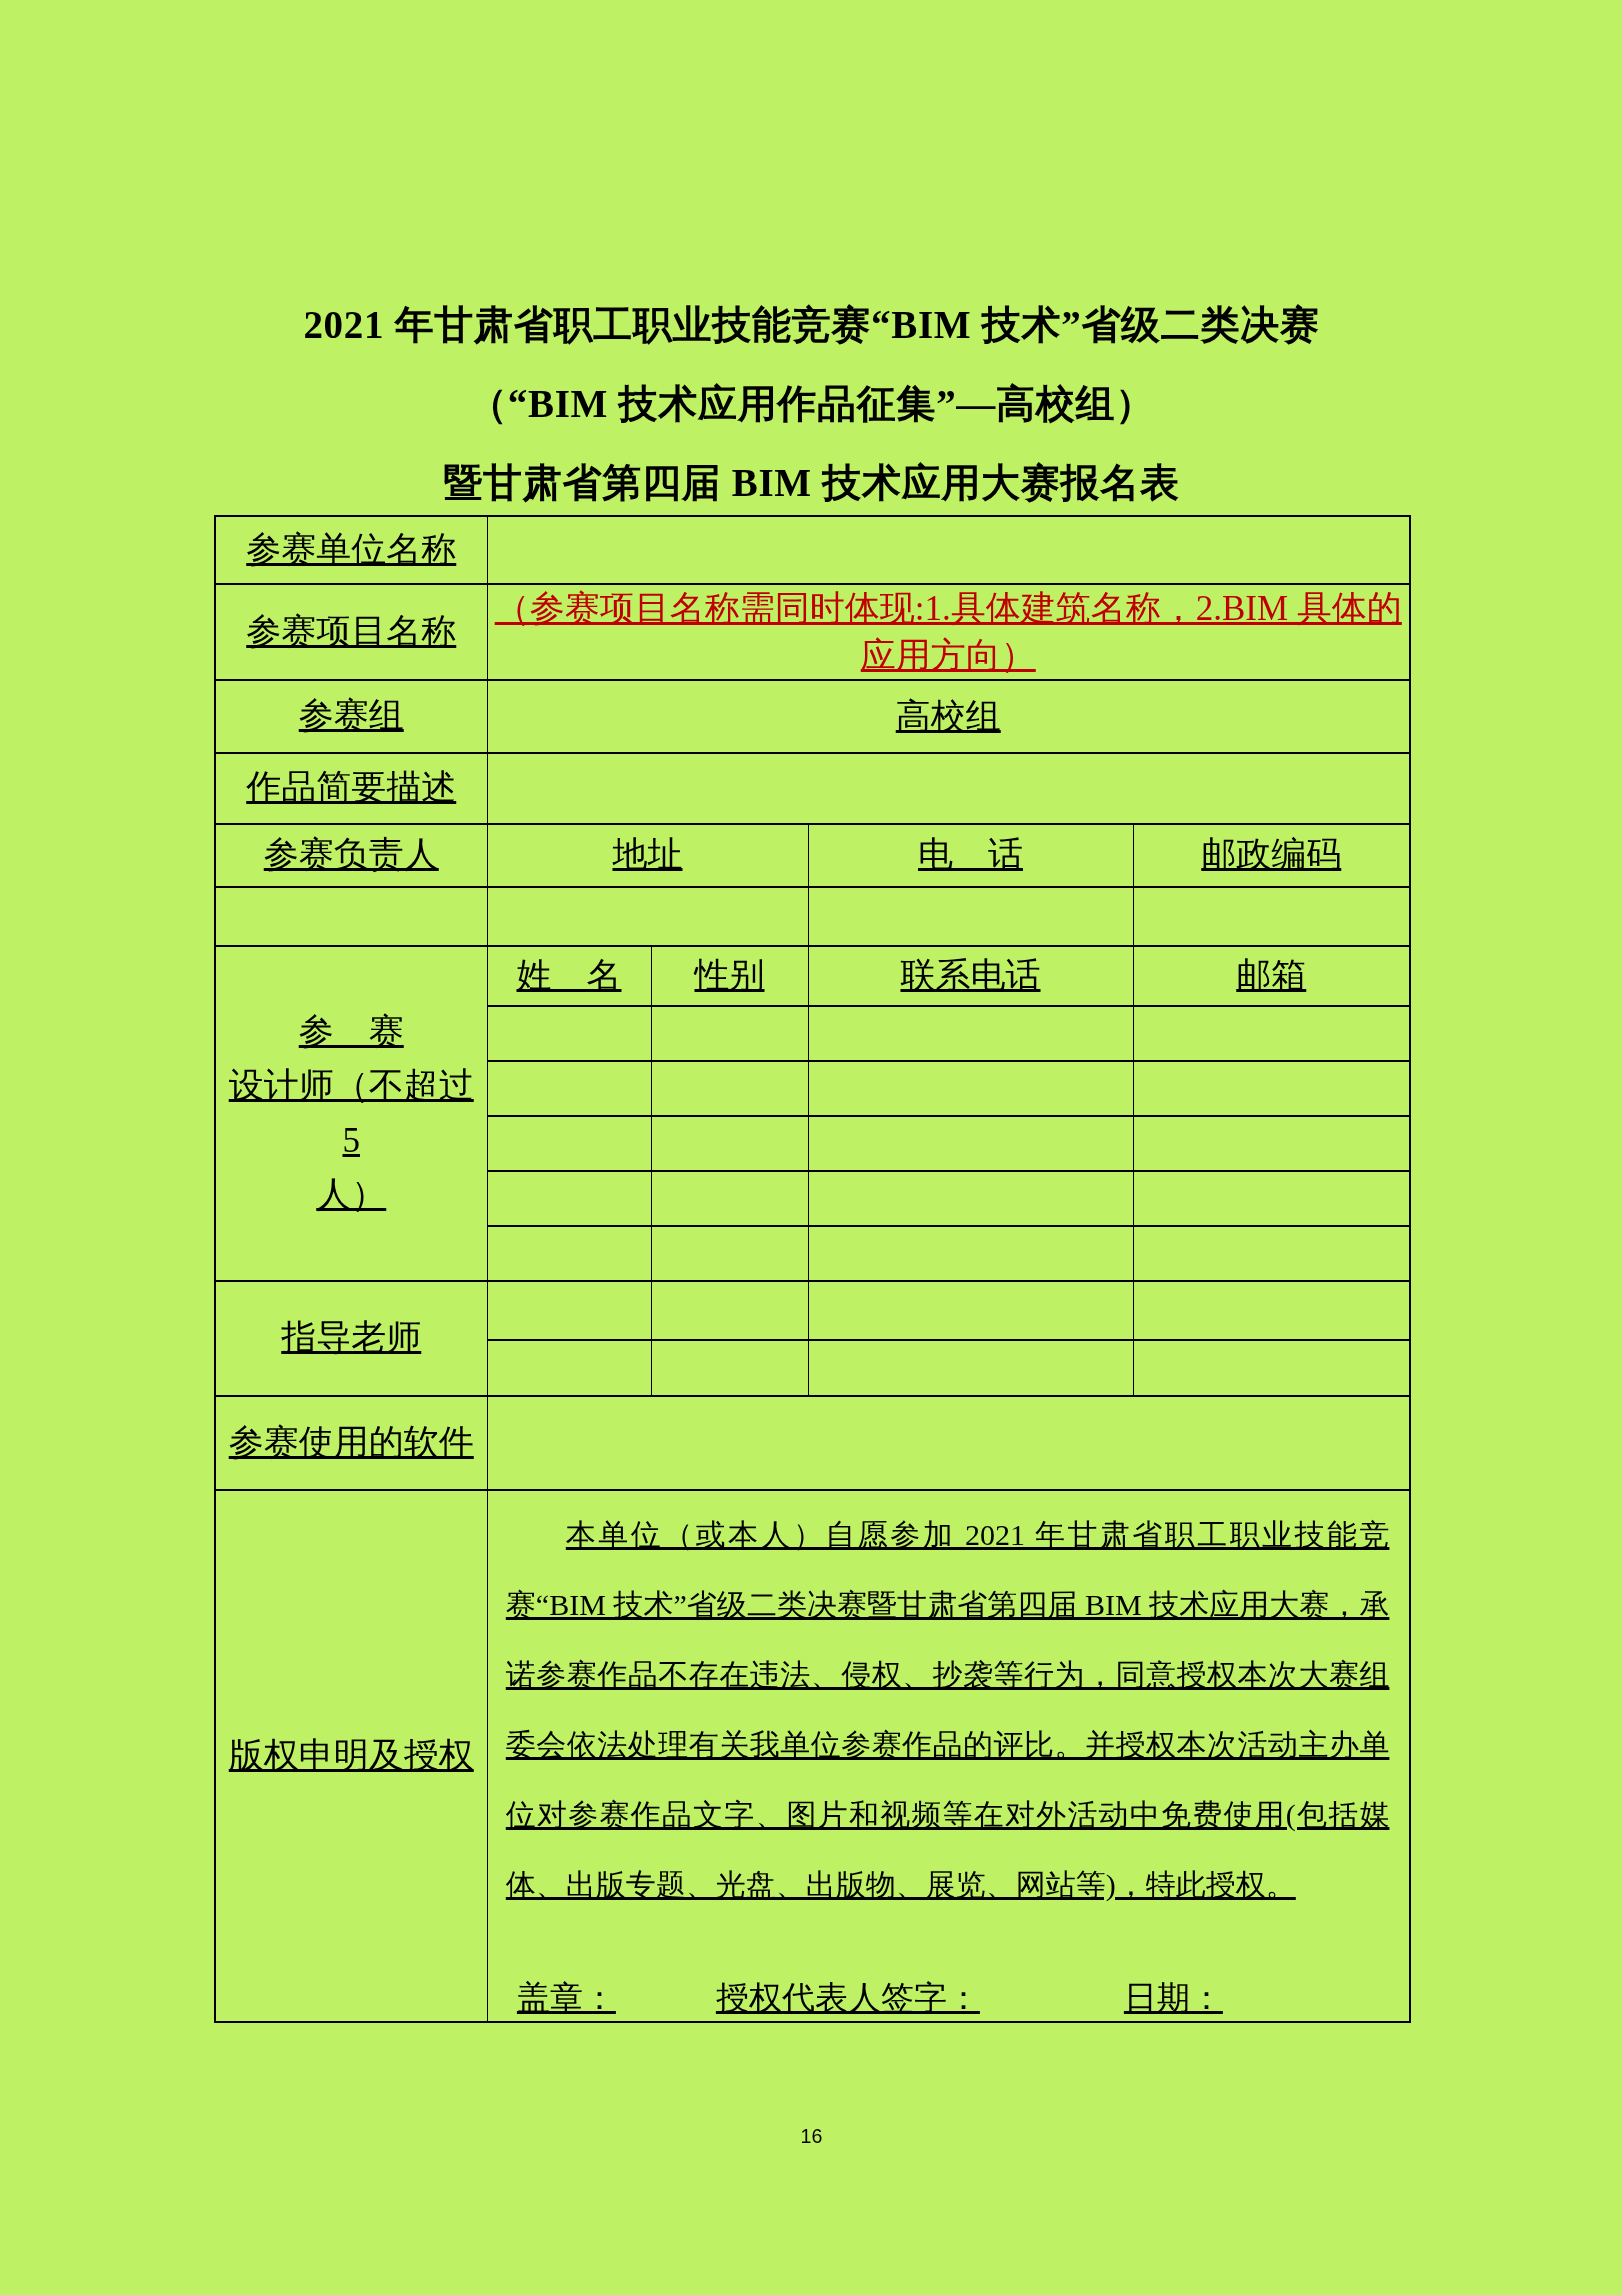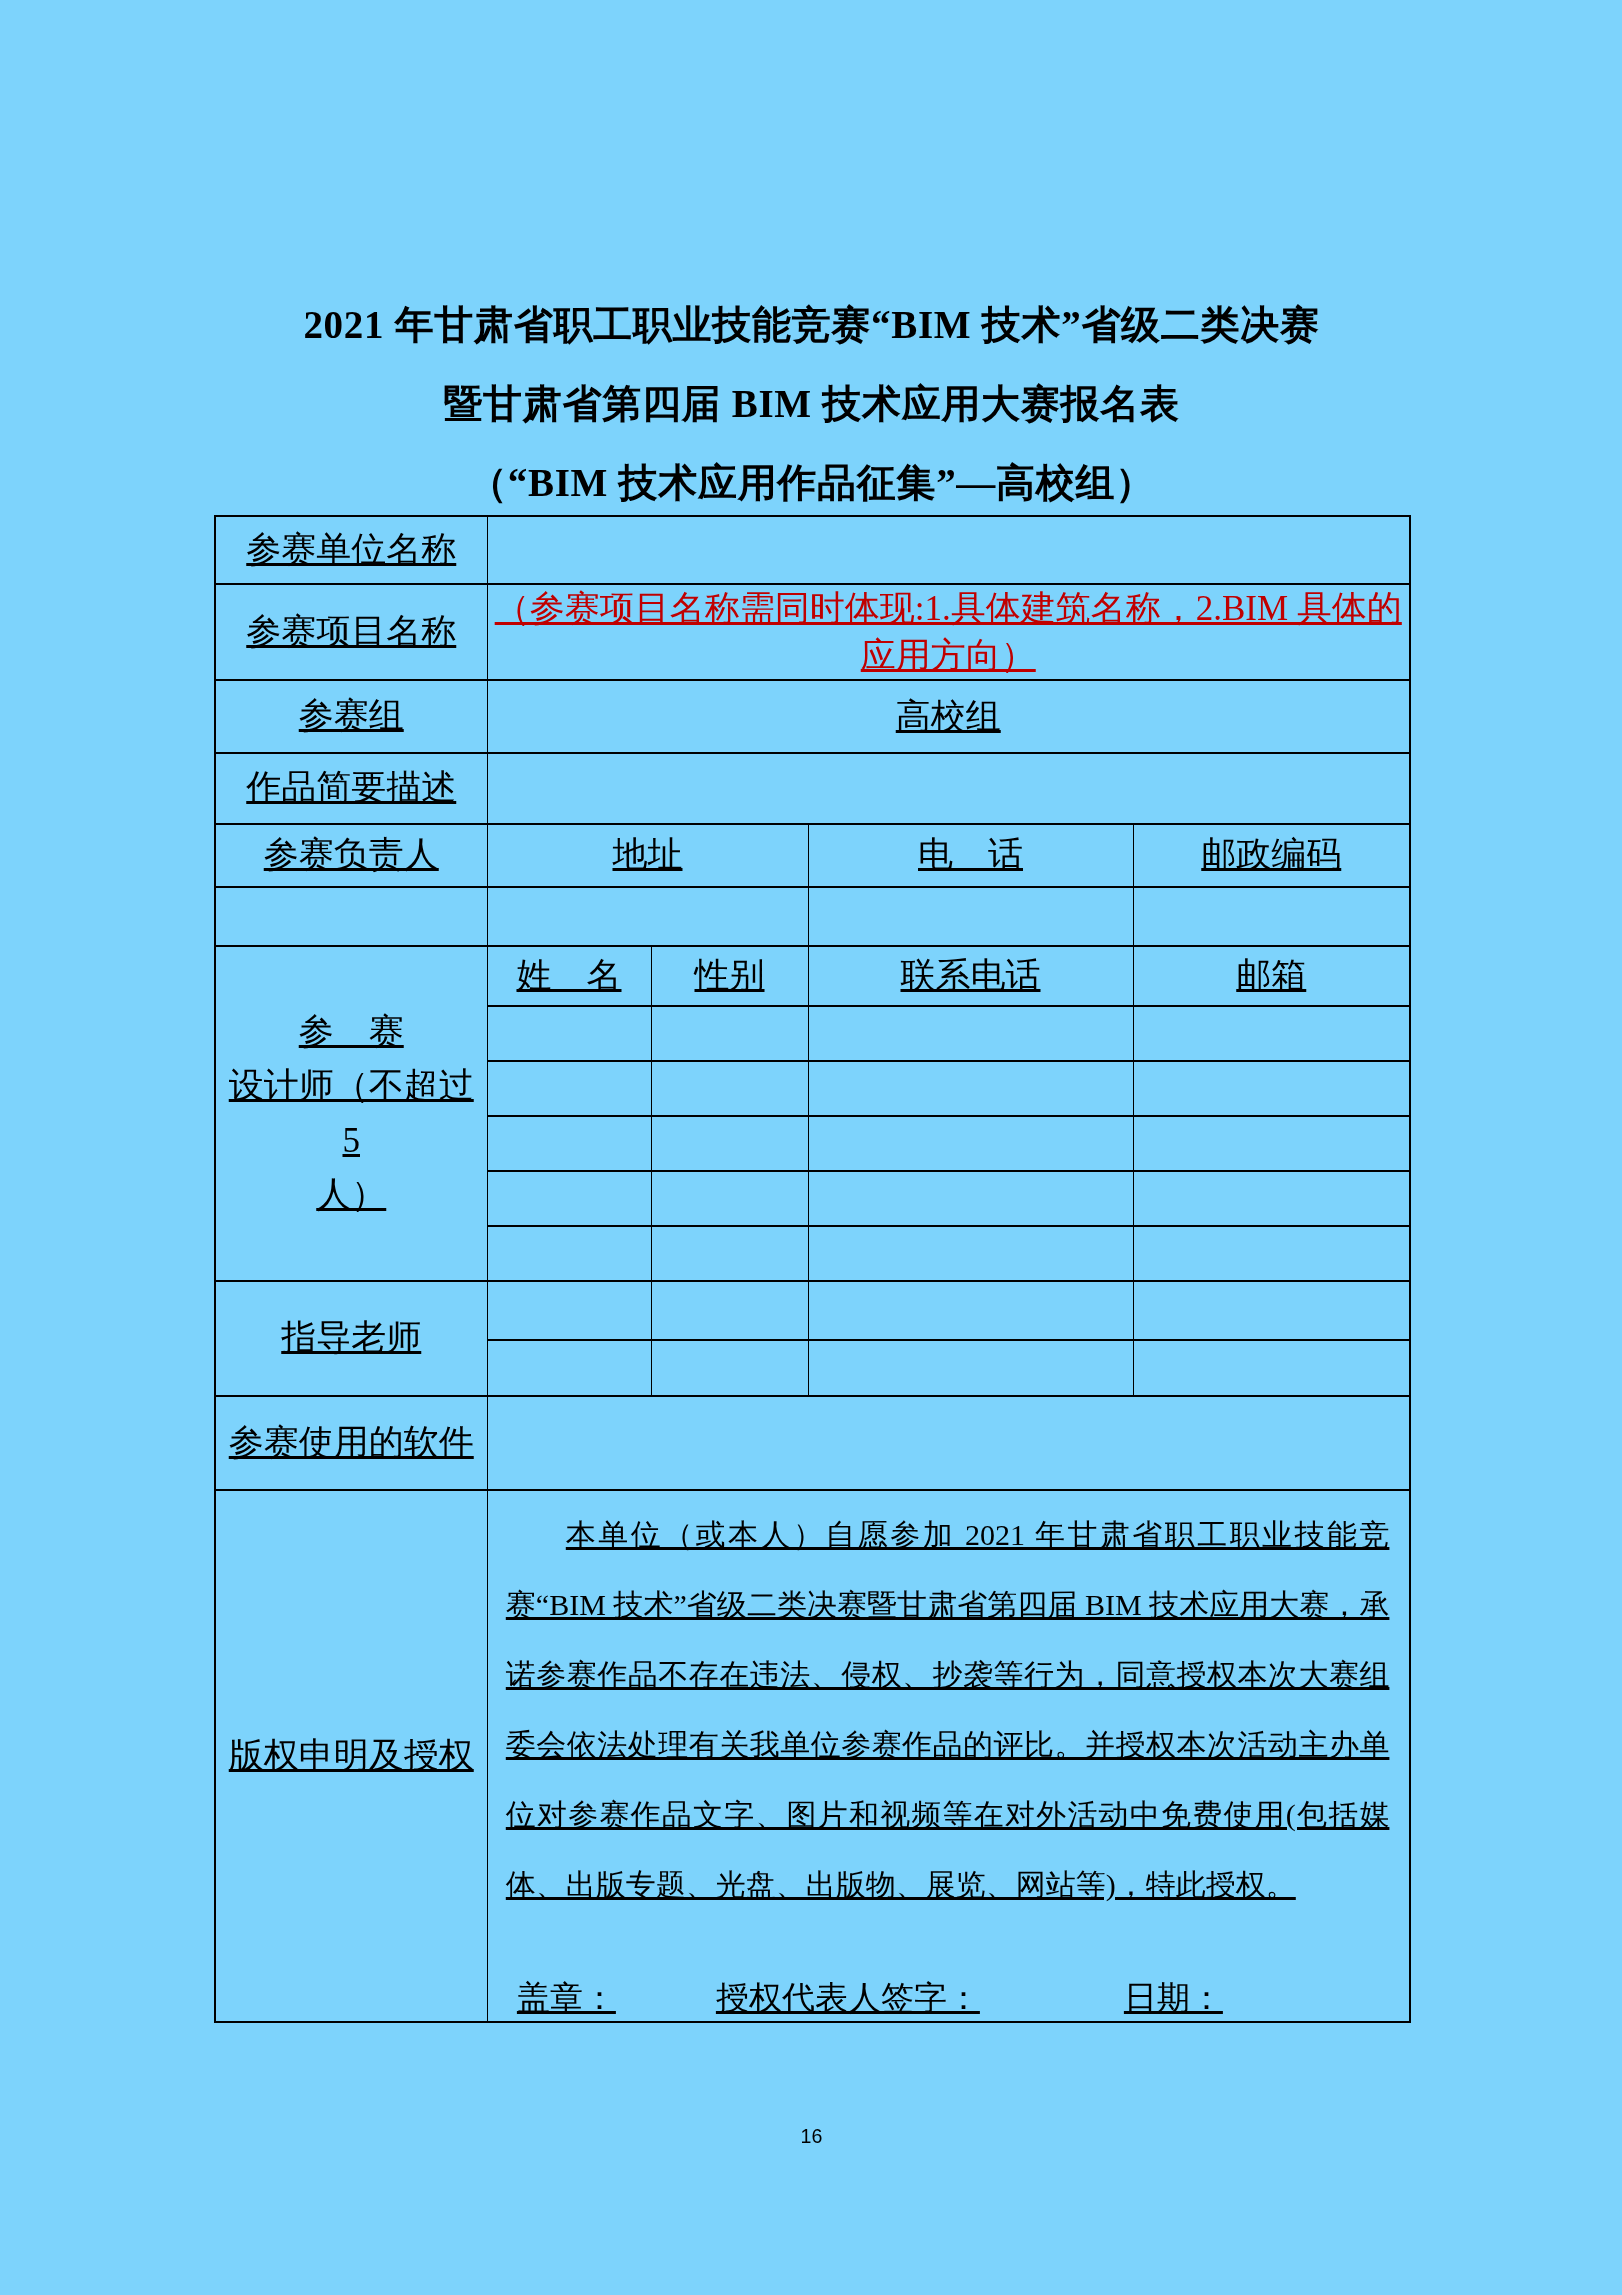--- a/index.html
+++ b/index.html
@@ -1,20 +1,20 @@
 <!DOCTYPE html>
 <html style="font-size:10.5px"><head>
 <meta charset="utf-8">
 <style>
   html,body { margin:0; padding:0; background:#888; }
   .page {
     position:relative;
     width:1623px; height:2295px;
     margin:0 auto;
-    background:#7dd3fc;
+    background:#bef264;
     font-family:"Liberation Serif", serif;
     color:#000;
     overflow:hidden;
   }
   .title-block {
     position:absolute;
     top:285px; left:0; width:100%;
     text-align:center;
     font-size:39px;
     font-weight:bold;
@@ -73,22 +73,22 @@
     font-family:"Liberation Sans", sans-serif;
   }
 </style>
 </head>
 <body>
 
 <div class="page">
 
   <div class="title-block">
     <div>2021 年甘肃省职工职业技能竞赛“BIM 技术”省级二类决赛</div>
+    <div>（“BIM 技术应用作品征集”—高校组）</div>
     <div>暨甘肃省第四届 BIM 技术应用大赛报名表</div>
-    <div>（“BIM 技术应用作品征集”—高校组）</div>
   </div>
 
   <table class="form">
     <colgroup>
       <col style="width:272px">
       <col style="width:164px">
       <col style="width:157px">
       <col style="width:325px">
       <col style="width:277px">
     </colgroup>

